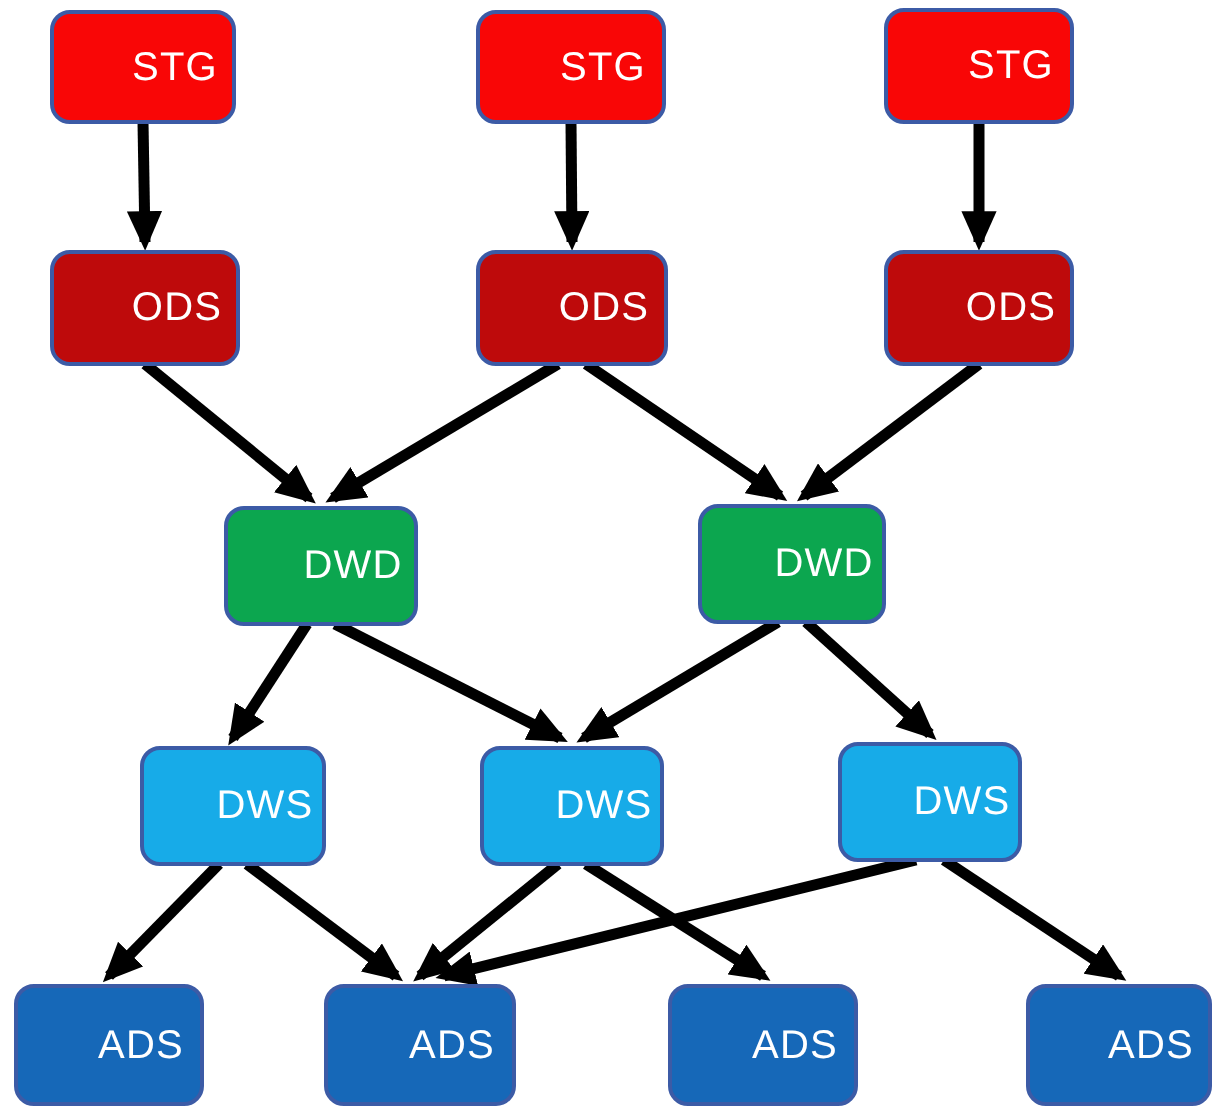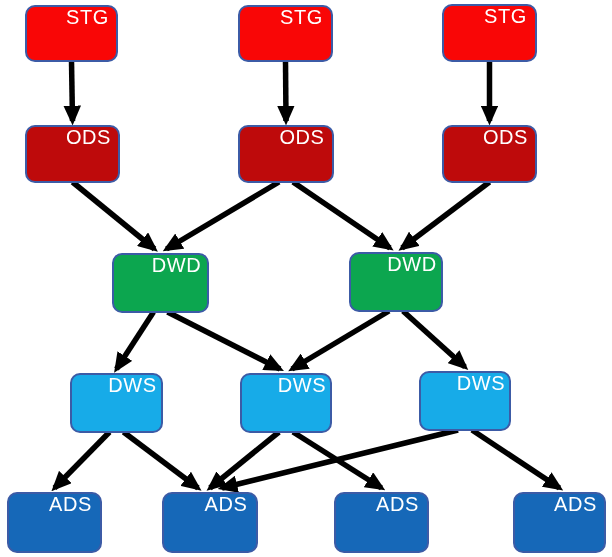--- a/index.html
+++ b/index.html
@@ -16,21 +16,21 @@
     position: absolute;
     left: 0;
     top: 0;
   }
   .node {
     position: absolute;
     box-sizing: border-box;
     border: 2px solid #3C5BA6;
     border-radius: 10px;
     display: flex;
-    align-items: flex-start;
+    align-items: center;
     justify-content: center;
     font-size: 20px;
     font-weight: 400;
     letter-spacing: 0.6px;
     user-select: none;
     padding-left: 32px;
   }
   .node span {
     line-height: 1;
   }

